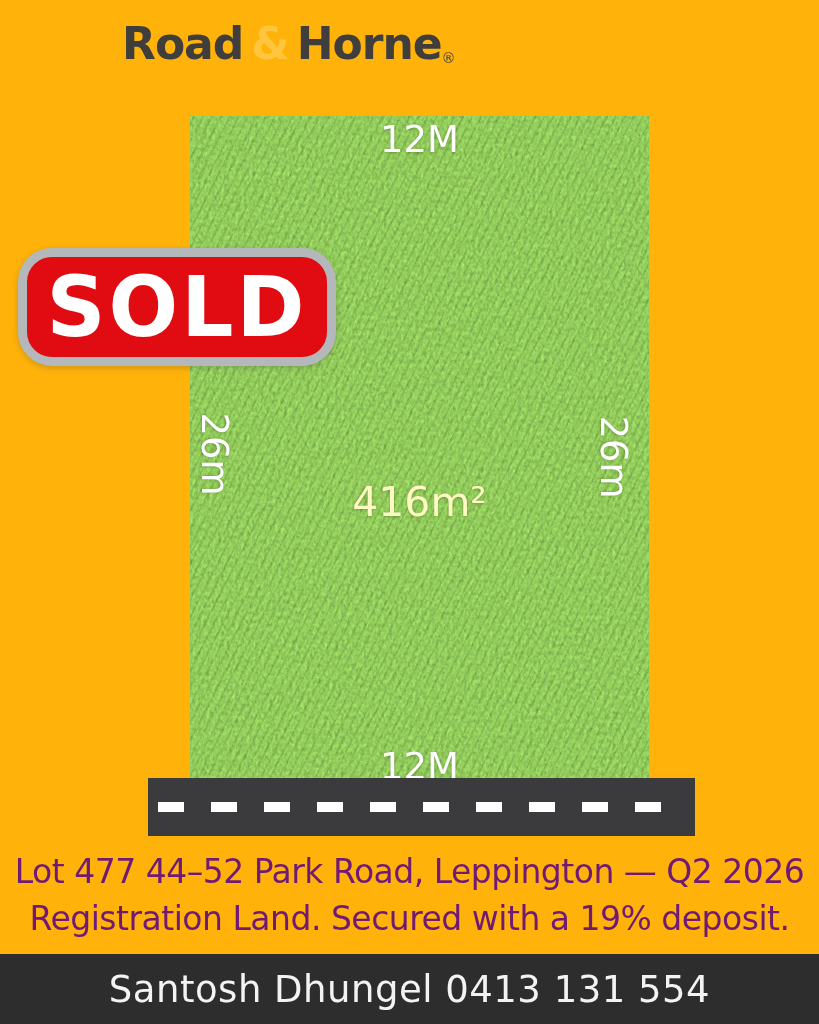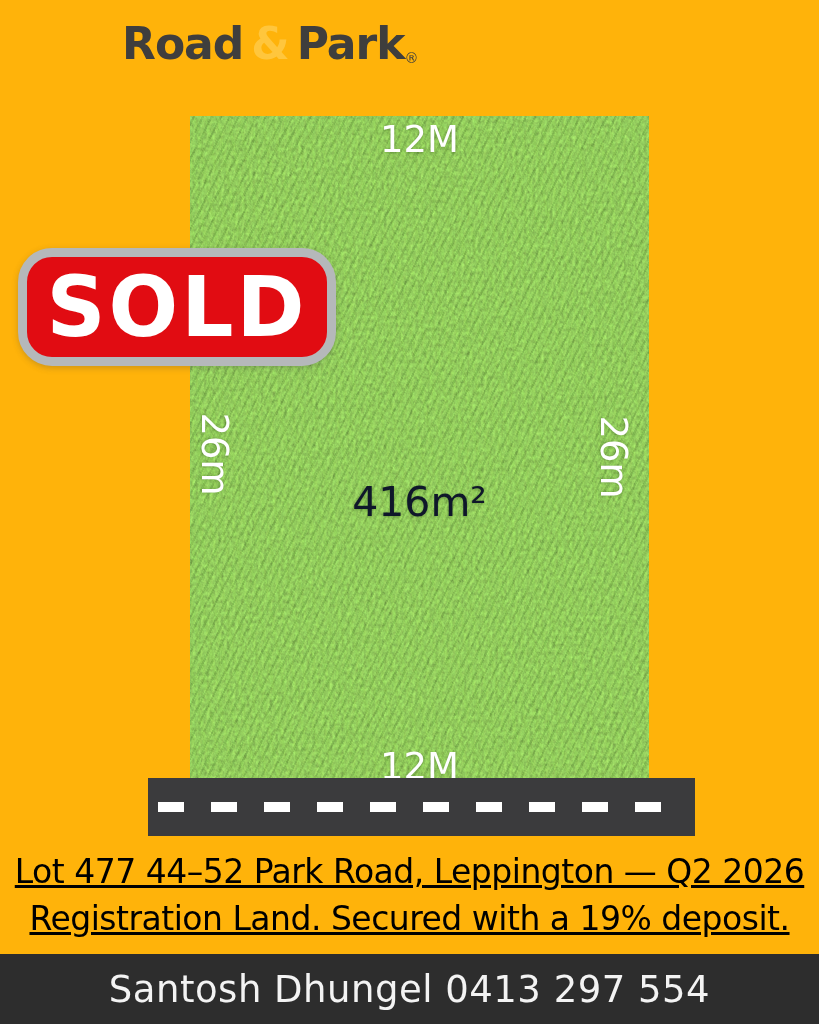--- a/index.html
+++ b/index.html
@@ -144,54 +144,54 @@
     font-size: 37px;
     letter-spacing: 0.5px;
   }
 </style>
 </head>
 <body>
 
 <div class="canvas" style="background: rgb(255, 179, 10);">
 
   <div class="logo" style="color: rgb(63, 62, 61);">
-    <span>Road</span><span class="amp" style="color: rgb(255, 198, 61);">&amp;</span><span>Park</span><span class="regmark">®</span>
+    <span>Road</span><span class="amp" style="color: rgb(255, 198, 61);">&amp;</span><span>Horne</span><span class="regmark">®</span>
   </div>
 
   <div class="grass" style="background-color: rgb(78, 148, 34);">
     <svg class="texture" preserveAspectRatio="none" xmlns="http://www.w3.org/2000/svg">
       <filter id="grassNoise" x="0" y="0" width="100%" height="100%">
         <feTurbulence type="fractalNoise" baseFrequency="0.35 0.25" numOctaves="5" seed="11" result="n"></feTurbulence>
         <feColorMatrix in="n" type="matrix" values="
           0.10 0.18 0.10 0 0.10
           0.20 0.45 0.20 0 0.18
           0.03 0.08 0.03 0 0.04
           0 0 0 0 1"></feColorMatrix>
       </filter>
       <rect x="0" y="0" width="100%" height="100%" filter="url(#grassNoise)"></rect>
     </svg>
     <div class="blades"></div>
 
     <div class="dim-label dim-top" style="color: rgb(255, 255, 255);">12M</div>
     <div class="dim-label dim-left" style="color: rgb(255, 255, 255);">26m</div>
     <div class="dim-label dim-right" style="color: rgb(255, 255, 255);">26m</div>
-    <div class="area-label" style="color: #0f172a;">416m²</div>
+    <div class="area-label" style="color: #fef9c3;">416m²</div>
     <div class="dim-label dim-bottom" style="color: rgb(255, 255, 255);">12M</div>
   </div>
 
   <div class="road" style="background: rgb(59, 59, 61);">
     <div class="road-line"></div>
   </div>
 
   <div class="sold-badge" style="background: rgb(225, 12, 18); border-color: rgb(181, 184, 186);">
     <span>SOLD</span>
   </div>
 
-  <div class="caption" style="color: #000000; text-decoration: underline;">
+  <div class="caption" style="color: #701a75;">
     <div class="line">Lot 477 44–52 Park Road, Leppington — Q2 2026</div>
     <div class="line">Registration Land. Secured with a 19% deposit.</div>
   </div>
 
   <div class="footer-bar" style="background: rgb(45, 45, 45);">
-    <span>Santosh Dhungel 0413 297 554</span>
+    <span>Santosh Dhungel 0413 131 554</span>
   </div>
 
 </div>
 
 </body></html>

